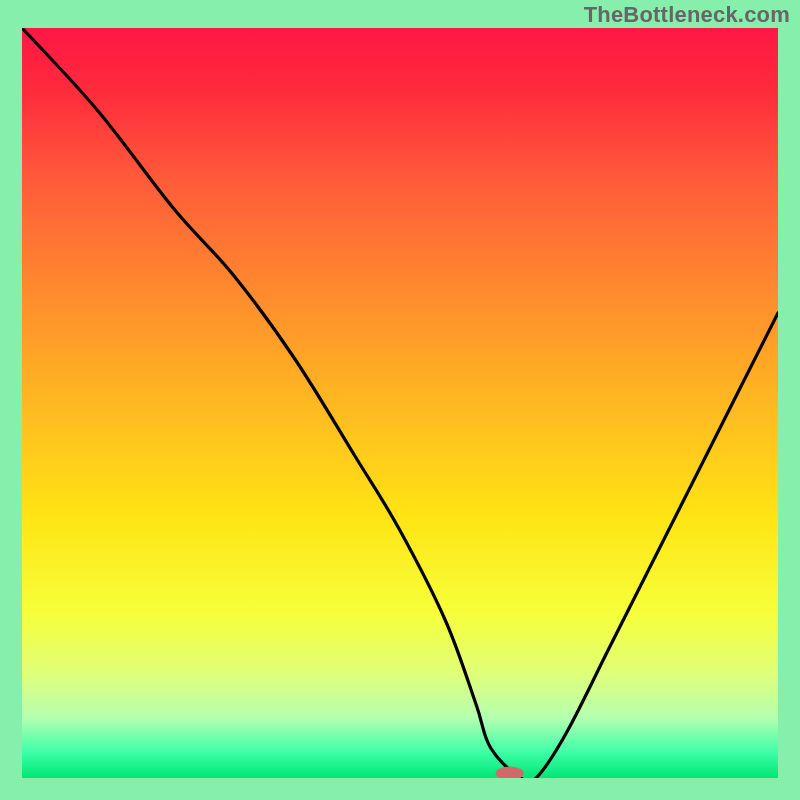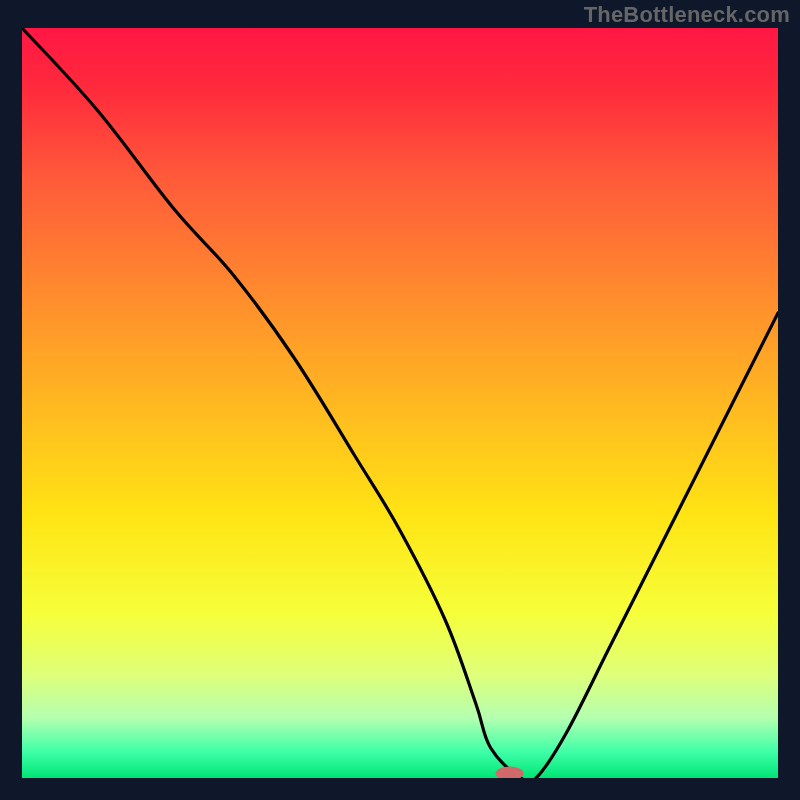--- a/index.html
+++ b/index.html
@@ -9,21 +9,21 @@
     height: 800px;
     background: #000;
     overflow: hidden;
   }
   .frame {
     position: absolute;
     left: 0;
     top: 0;
     width: 800px;
     height: 800px;
-    background: #0f172a;
+    background: #86efac;
   }
   .watermark {
     position: absolute;
     top: 2px;
     right: 10px;
     font-family: Arial, Helvetica, sans-serif;
     font-size: 22px;
     font-weight: bold;
     color: #666;
     letter-spacing: 0.2px;

